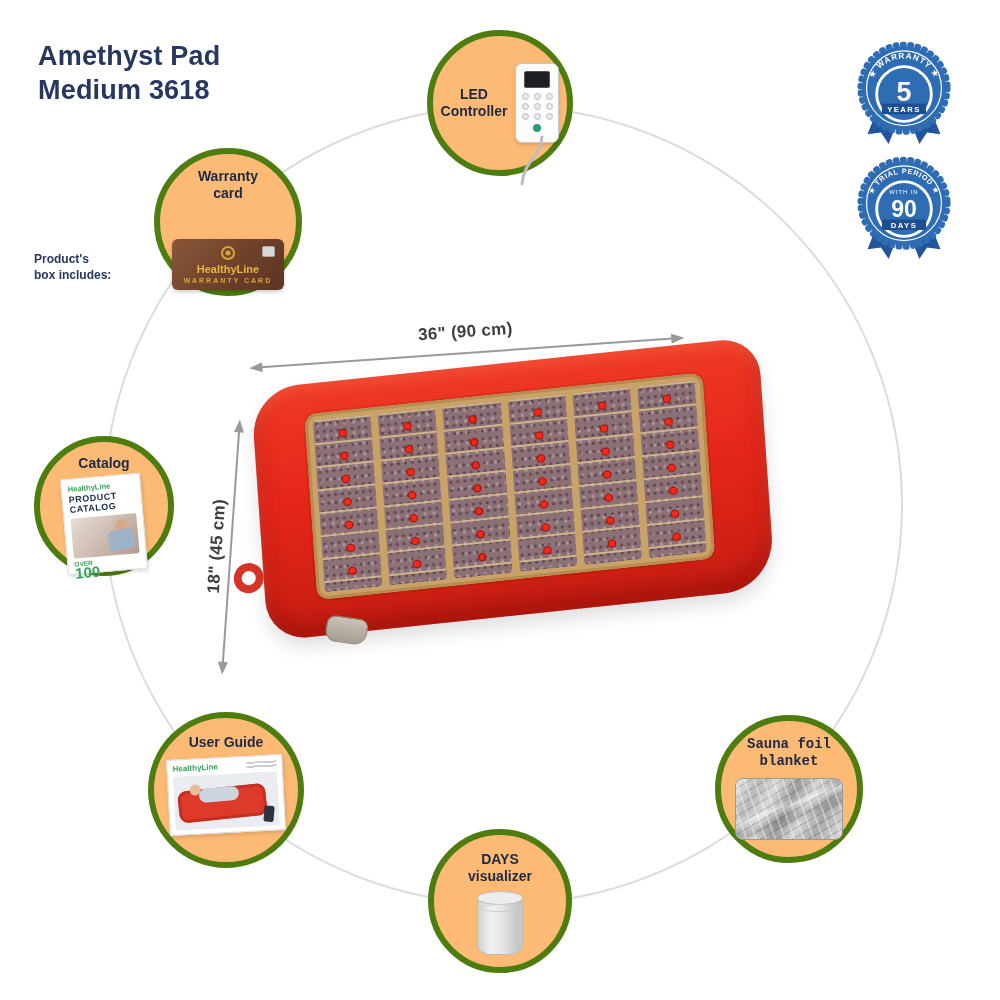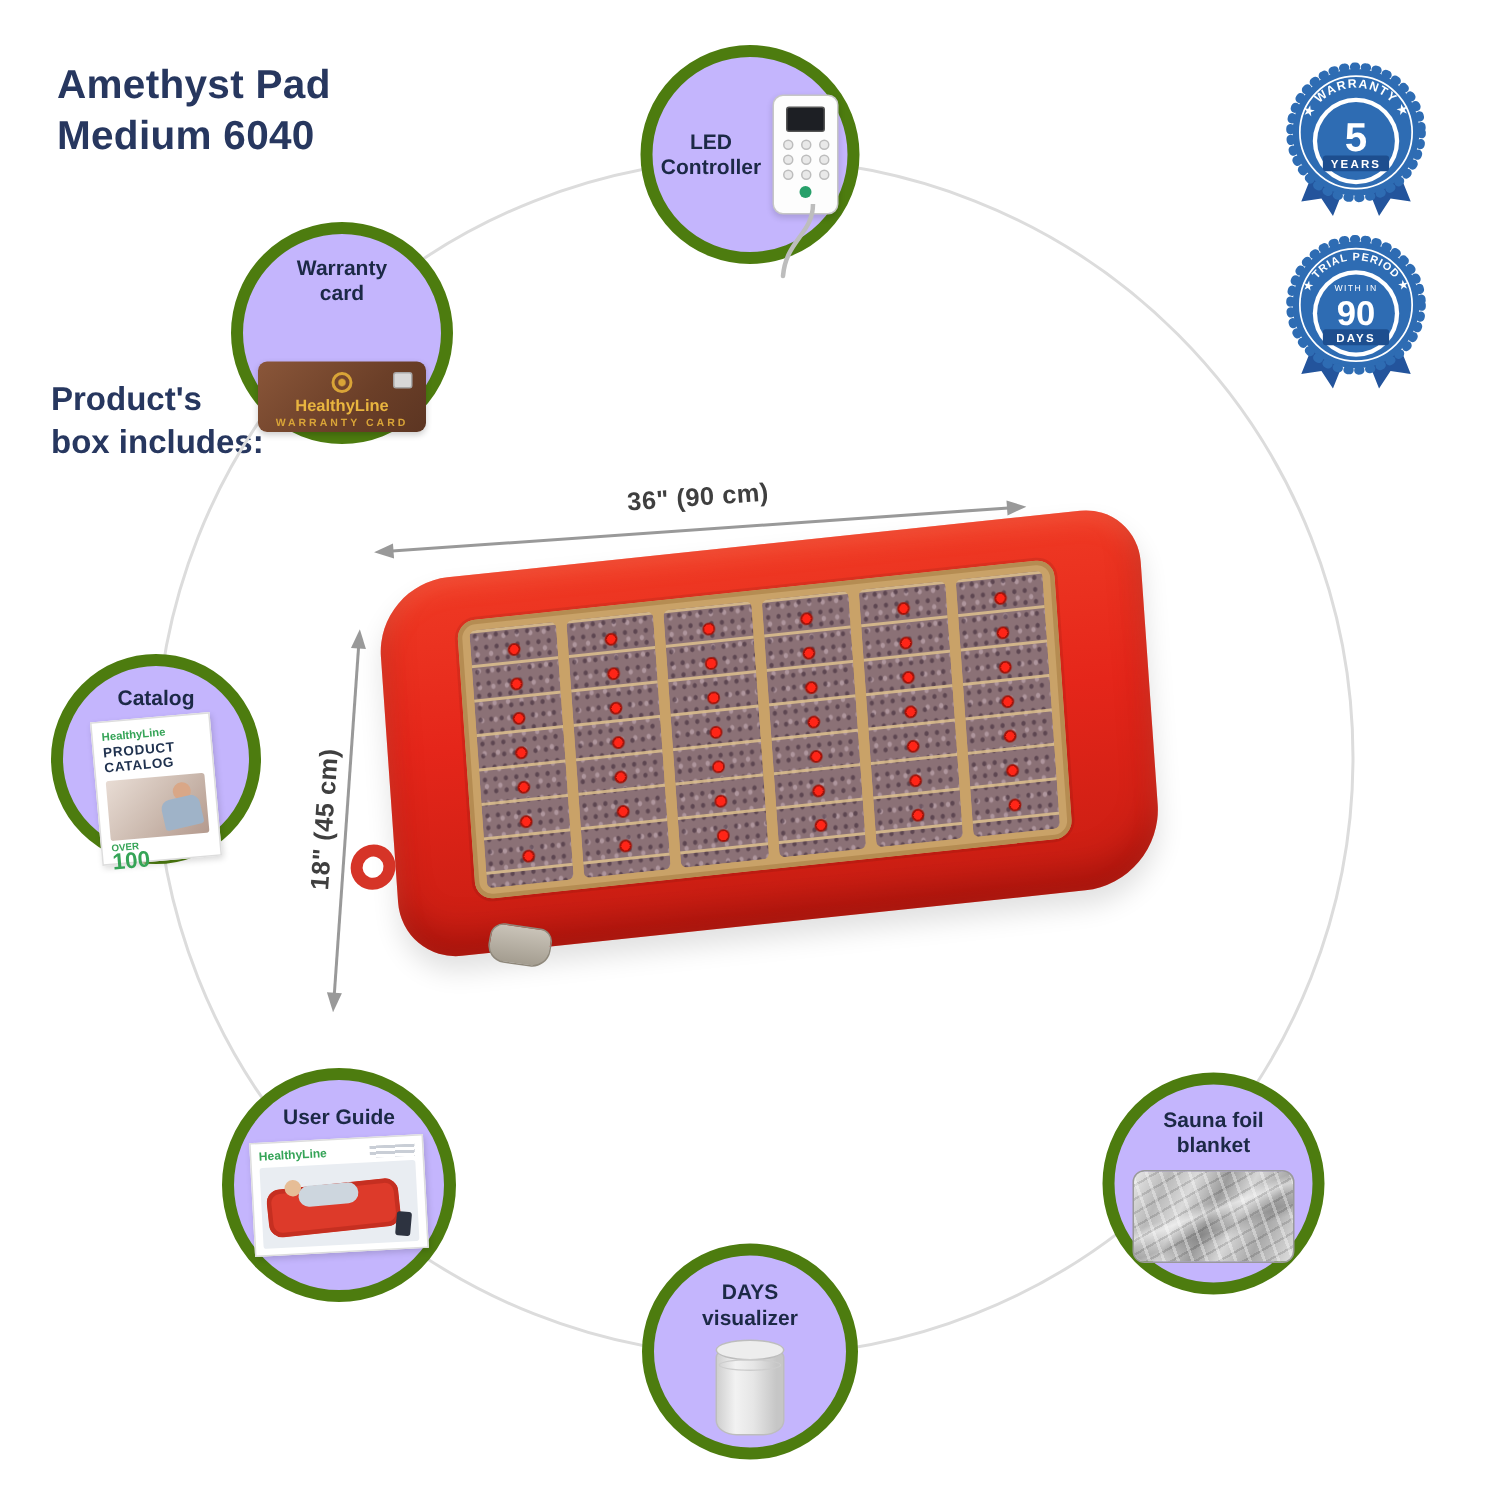--- a/index.html
+++ b/index.html
@@ -2,40 +2,40 @@
 <html><head>
 <meta charset="utf-8">
 <style>
   * { margin:0; padding:0; box-sizing:border-box; }
   body { background:#ffffff; font-family:"Liberation Sans", sans-serif; }
   .canvas { position:relative; width:1000px; height:1000px; background:#ffffff; overflow:hidden; }
 
   
   .title { position:absolute; left:38px; top:40px; font-size:27px; font-weight:700;
            color:#27375f; line-height:1.25; white-space:pre-line; letter-spacing:.2px; }
-  .box-note { position:absolute; left:34px; top:252px; font-size:22px; font-weight:700;
+  .box-note { position:absolute; left:34px; top:252px; font-size:12px; font-weight:700;
               color:#27375f; line-height:1.3; white-space:pre-line; }
 
   
   .big-circle { position:absolute; left:103px; top:105px; width:800px; height:800px;
                 border:2px solid #dcdcdc; border-radius:50%; z-index:1; }
 
   
-  .node { position:absolute; background:#c4b5fd; border:8px solid #4d7c0f; border-radius:50%;
+  .node { position:absolute; background:#fdba74; border:6px solid #4d7c0f; border-radius:50%;
           display:flex; flex-direction:column; align-items:center; z-index:2; }
   .node-label { font-size:14px; font-weight:700; color:#1c2946; text-align:center;
                 line-height:1.2; white-space:pre-line; }
 
   .node-led       { left:427px; top:30px;  width:146px; height:146px; flex-direction:row; justify-content:center; align-items:center; gap:8px; }
   .node-warranty  { left:154px; top:148px; width:148px; height:148px;gap:32px; }
   .node-carrying  { left:707px; top:155px; width:144px; height:144px; }
   .node-catalog   { left:34px;  top:436px; width:140px; height:140px; }
   .node-waterproof{ left:836px; top:438px; width:140px; height:140px; }
   .node-userguide { left:148px; top:712px; width:156px; height:156px; }
-  .node-sauna     { left:735px; top:715px; width:148px; height:148px; }
+  .node-sauna     { left:715px; top:715px; width:148px; height:148px;font-family:Liberation Mono, monospace; }
   .node-pemf      { left:428px; top:829px; width:144px; height:144px; }
 
   .node-warranty .node-label { margin-top:14px; }
   .node-carrying .node-label { margin-top:13px; }
   .node-catalog .node-label  { margin-top:13px; }
   .node-waterproof .node-label { margin-top:14px; }
   .node-userguide .node-label { margin-top:16px; }
   .node-sauna .node-label { margin-top:15px; }
   .node-pemf .node-label { margin-top:16px; }
 
@@ -168,21 +168,21 @@
   .dim-height svg { position:absolute; right:6px; top:0; }
   .dim-height .dim-label { position:absolute; top:50%; left:-44px; width:150px; text-align:center;
                            transform:translateY(-50%) rotate(-90deg); }
 </style>
 </head>
 <body>
 
 <div class="canvas">
 
   <div class="title">Amethyst Pad
-Medium 6040</div>
+Medium 3618</div>
   <div class="box-note">Product's
 box includes:</div>
 
   <div class="big-circle"></div>
 
   <div class="badge badge-1">
     <svg viewBox="0 0 100 112" width="96" height="112">
       <polygon points="20,78 42,88 34,108 26,96 12,98" fill="#23549c"></polygon>
       <polygon points="80,78 58,88 66,108 74,96 88,98" fill="#23549c"></polygon>
       <circle cx="50" cy="50" r="44" fill="#2e6cb3"></circle>

